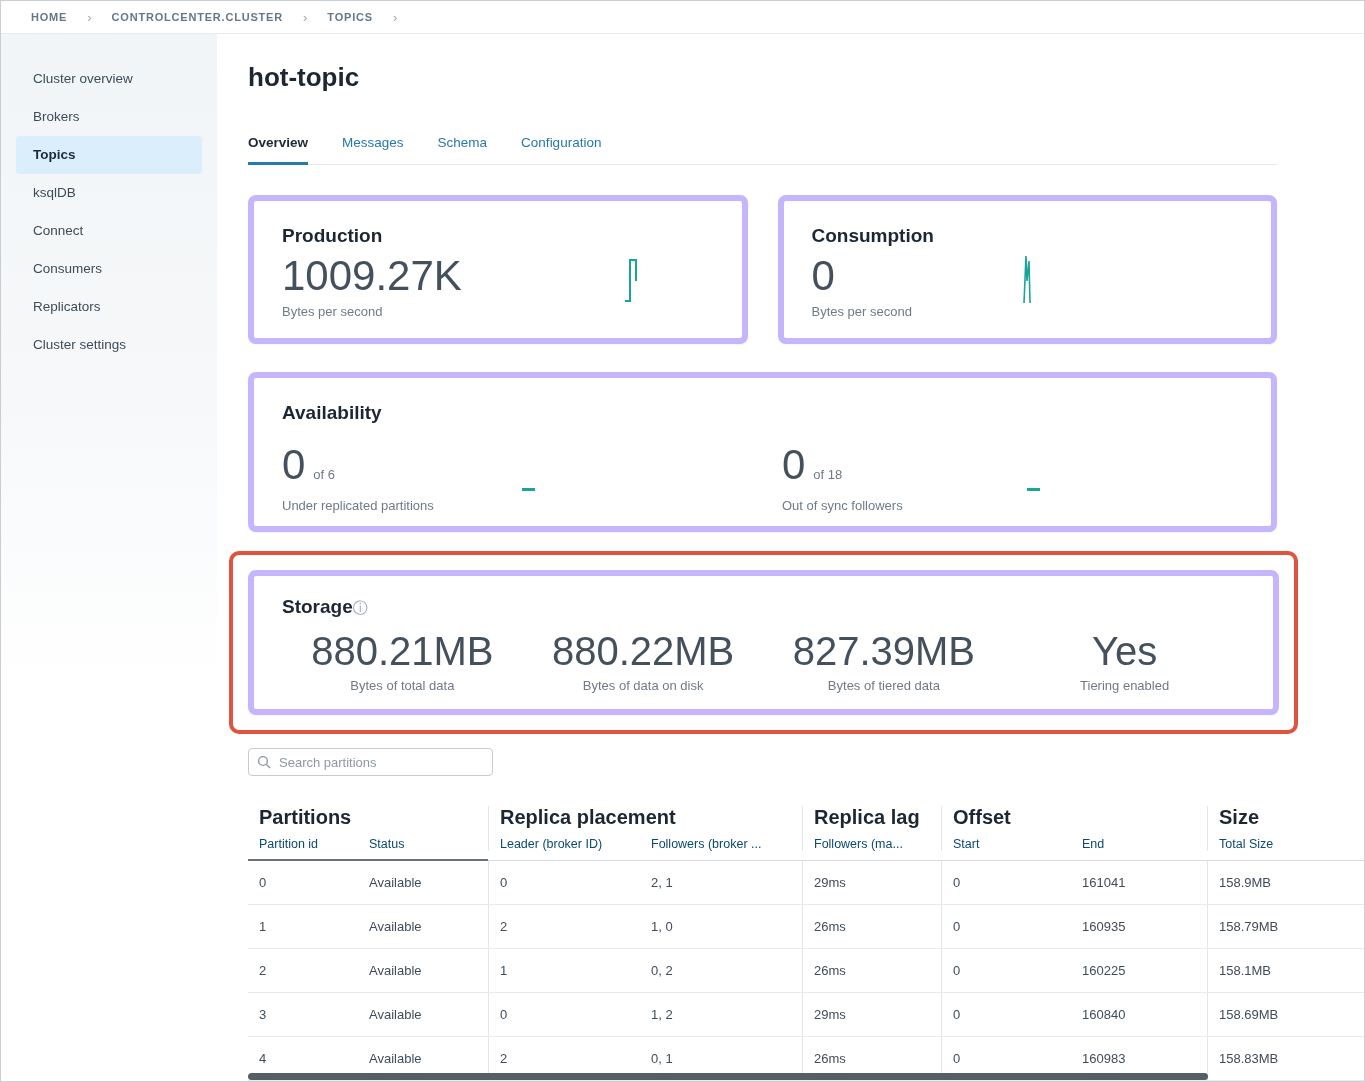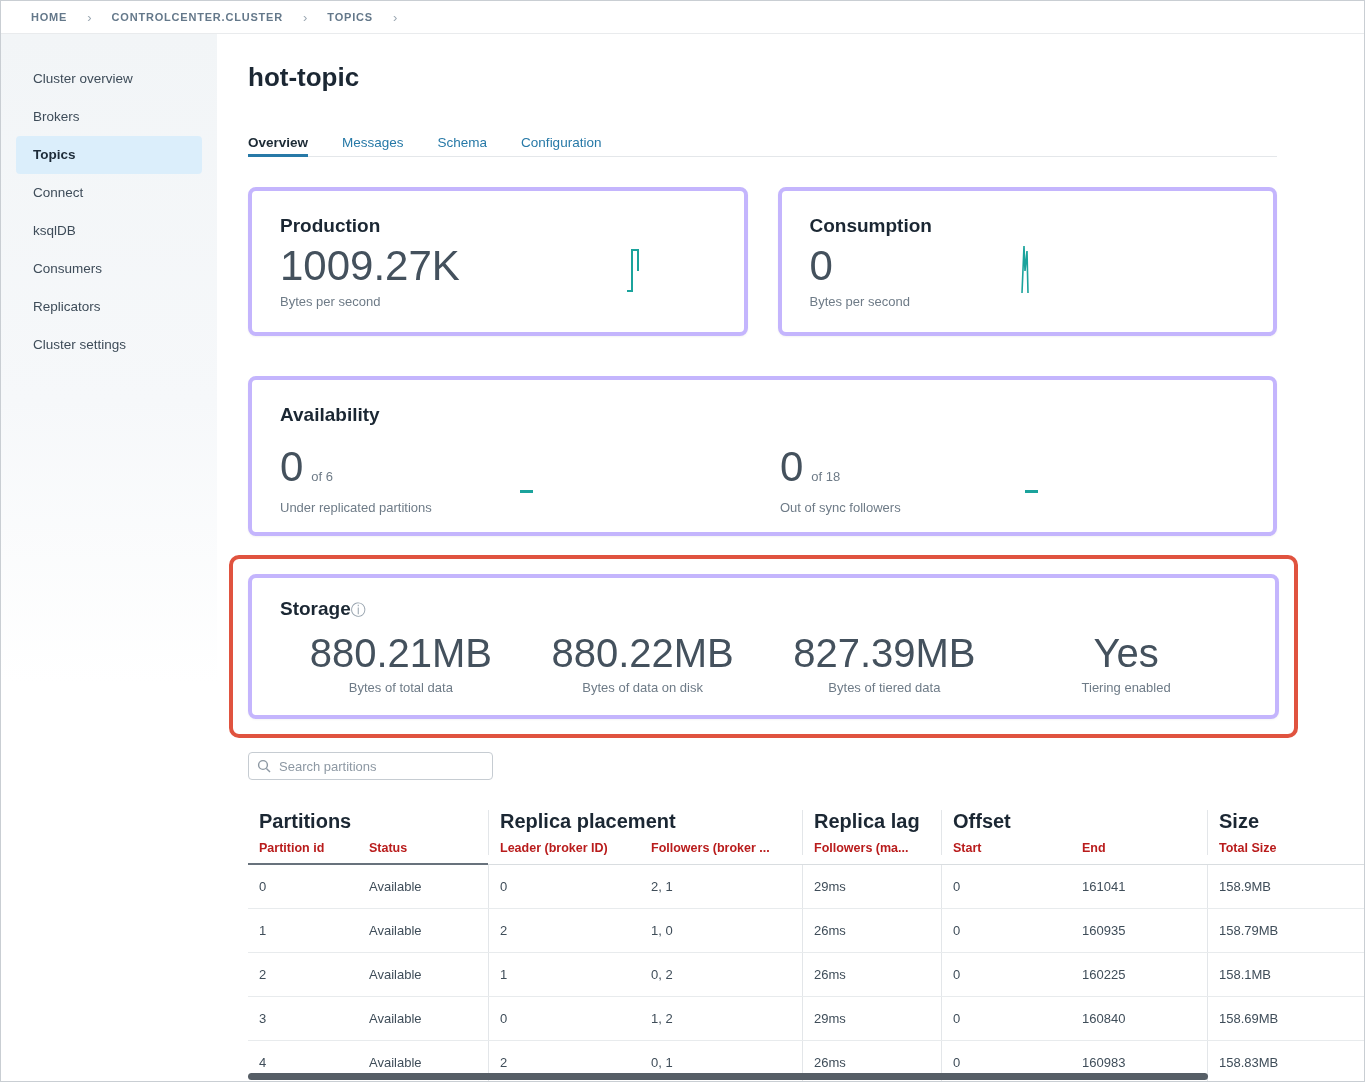--- a/index.html
+++ b/index.html
@@ -25,38 +25,38 @@
   .side-item.active { background:#dbeefb; color:#1d2b38; font-weight:700;
                       margin:0 15px; padding-left:17px; border-radius:4px; }
 
   .main { flex:1; position:relative; padding-left:31px; overflow:hidden; }
 
   .page-title { margin-top:28px; font-size:26px; font-weight:700; color:#1b2733; }
 
   
   .tabs { display:flex; gap:34px; margin-top:42px; width:1029px;
           border-bottom:1px solid #e4e7ea; }
-  .tab { font-size:13.5px; padding-bottom:4px; color:#2779a7; cursor:pointer; }
+  .tab { font-size:13.5px; padding-bottom:12px; color:#2779a7; cursor:pointer; }
   .tab.active { color:#1c2a35; font-weight:700; border-bottom:3px solid #2779a7;
                 margin-bottom:-1px; }
 
   
   .cards-row { display:flex; gap:30px; width:1029px; margin-top:30px; }
-  .card { background:#fff; border:4px solid #c4b5fd; border-radius:8px;
+  .card { background:#fff; border:6px solid #c4b5fd; border-radius:8px;
           box-shadow:0 1px 2px rgba(20,30,40,.05); }
   .metric-card { flex:1; height:149px; padding:24px 28px; position:relative; }
   .card-title { font-size:19px; font-weight:700; color:#1b2733; }
   .big-value { font-size:42px; font-weight:400; color:#44515d; margin-top:6px; line-height:1.1; }
   .metric-label { font-size:13px; color:#6e7b87; margin-top:5px; }
   .spark { position:absolute; }
   .spark-prod { right:96px; top:56px; }
   .spark-cons { left:238px; top:52px; }
 
   
-  .availability-card { width:1029px; height:160px; margin-top:40px; padding:24px 28px; position:relative; }
+  .availability-card { width:1029px; height:160px; margin-top:28px; padding:24px 28px; position:relative; }
   .avail-metrics { display:flex; margin-top:12px; }
   .avail-metric:first-child { width:500px; }
   .avail-value-row { display:flex; align-items:baseline; gap:8px; }
   .avail-of { font-size:13px; color:#6e7b87; }
   .avail-label { font-size:13px; color:#6e7b87; margin-top:10px; }
   .dash { position:absolute; width:13px; height:3px; background:#1ba39c; top:110px; }
   .dash-1 { left:268px; } .dash-2 { left:773px; }
 
   
   .storage-highlight { width:1069px; margin:19px 0 0 -19px; border:4px solid #e0533f;
@@ -77,21 +77,21 @@
   .search-input::placeholder { color:#8d98a3; }
   .search-icon { position:absolute; left:9px; top:7px; }
 
   
   .ptable { width:1189px; margin-top:18px; }
   .t-head { position:relative; border-bottom:1px solid #d9dde0; padding-top:12px; }
   .group-row { display:grid; grid-template-columns:240px 314px 139px 266px 230px; }
   .group-title { font-size:20px; font-weight:700; color:#1b2733; padding:0 0 8px 11px; }
   .sub-row { display:grid; grid-template-columns:110px 130px 152px 162px 139px 130px 136px 230px;
              padding-bottom:9px; }
-  .sub { font-size:12.5px; font-weight:700; color:#b91c1c; padding-left:11px; }
+  .sub { font-size:12.5px; font-weight:400; color:#0c4a6e; padding-left:11px; }
   .sep { border-left:1px solid #e3e6e9; }
   .sort-line { position:absolute; left:0; bottom:-1px; width:240px; height:2px; background:#68727c; }
   .t-row { display:grid; grid-template-columns:110px 130px 152px 162px 139px 130px 136px 230px;
            height:44px; border-bottom:1px solid #e8ebed; font-size:13px; color:#3f4d59;
            cursor:pointer; background:#fff; }
   .t-row > div { display:flex; align-items:center; padding-left:11px; height:100%; }
 
   
   .hscroll { position:absolute; left:31px; bottom:2px; width:960px; height:7px;
              border-radius:4px; background:#565e66; }
@@ -109,22 +109,22 @@
     <a class="crumb">TOPICS</a>
     <span class="crumb-sep">›</span>
   </header>
 
   <div class="layout">
 
     <nav class="sidebar">
       <div class="side-item">Cluster overview</div>
       <div class="side-item">Brokers</div>
       <div class="side-item active">Topics</div>
+      <div class="side-item">ksqlDB</div>
       <div class="side-item">Connect</div>
-      <div class="side-item">ksqlDB</div>
       <div class="side-item">Consumers</div>
       <div class="side-item">Replicators</div>
       <div class="side-item">Cluster settings</div>
     </nav>
 
     <main class="main">
 
       <h1 class="page-title">hot-topic</h1>
 
       <div class="tabs">

